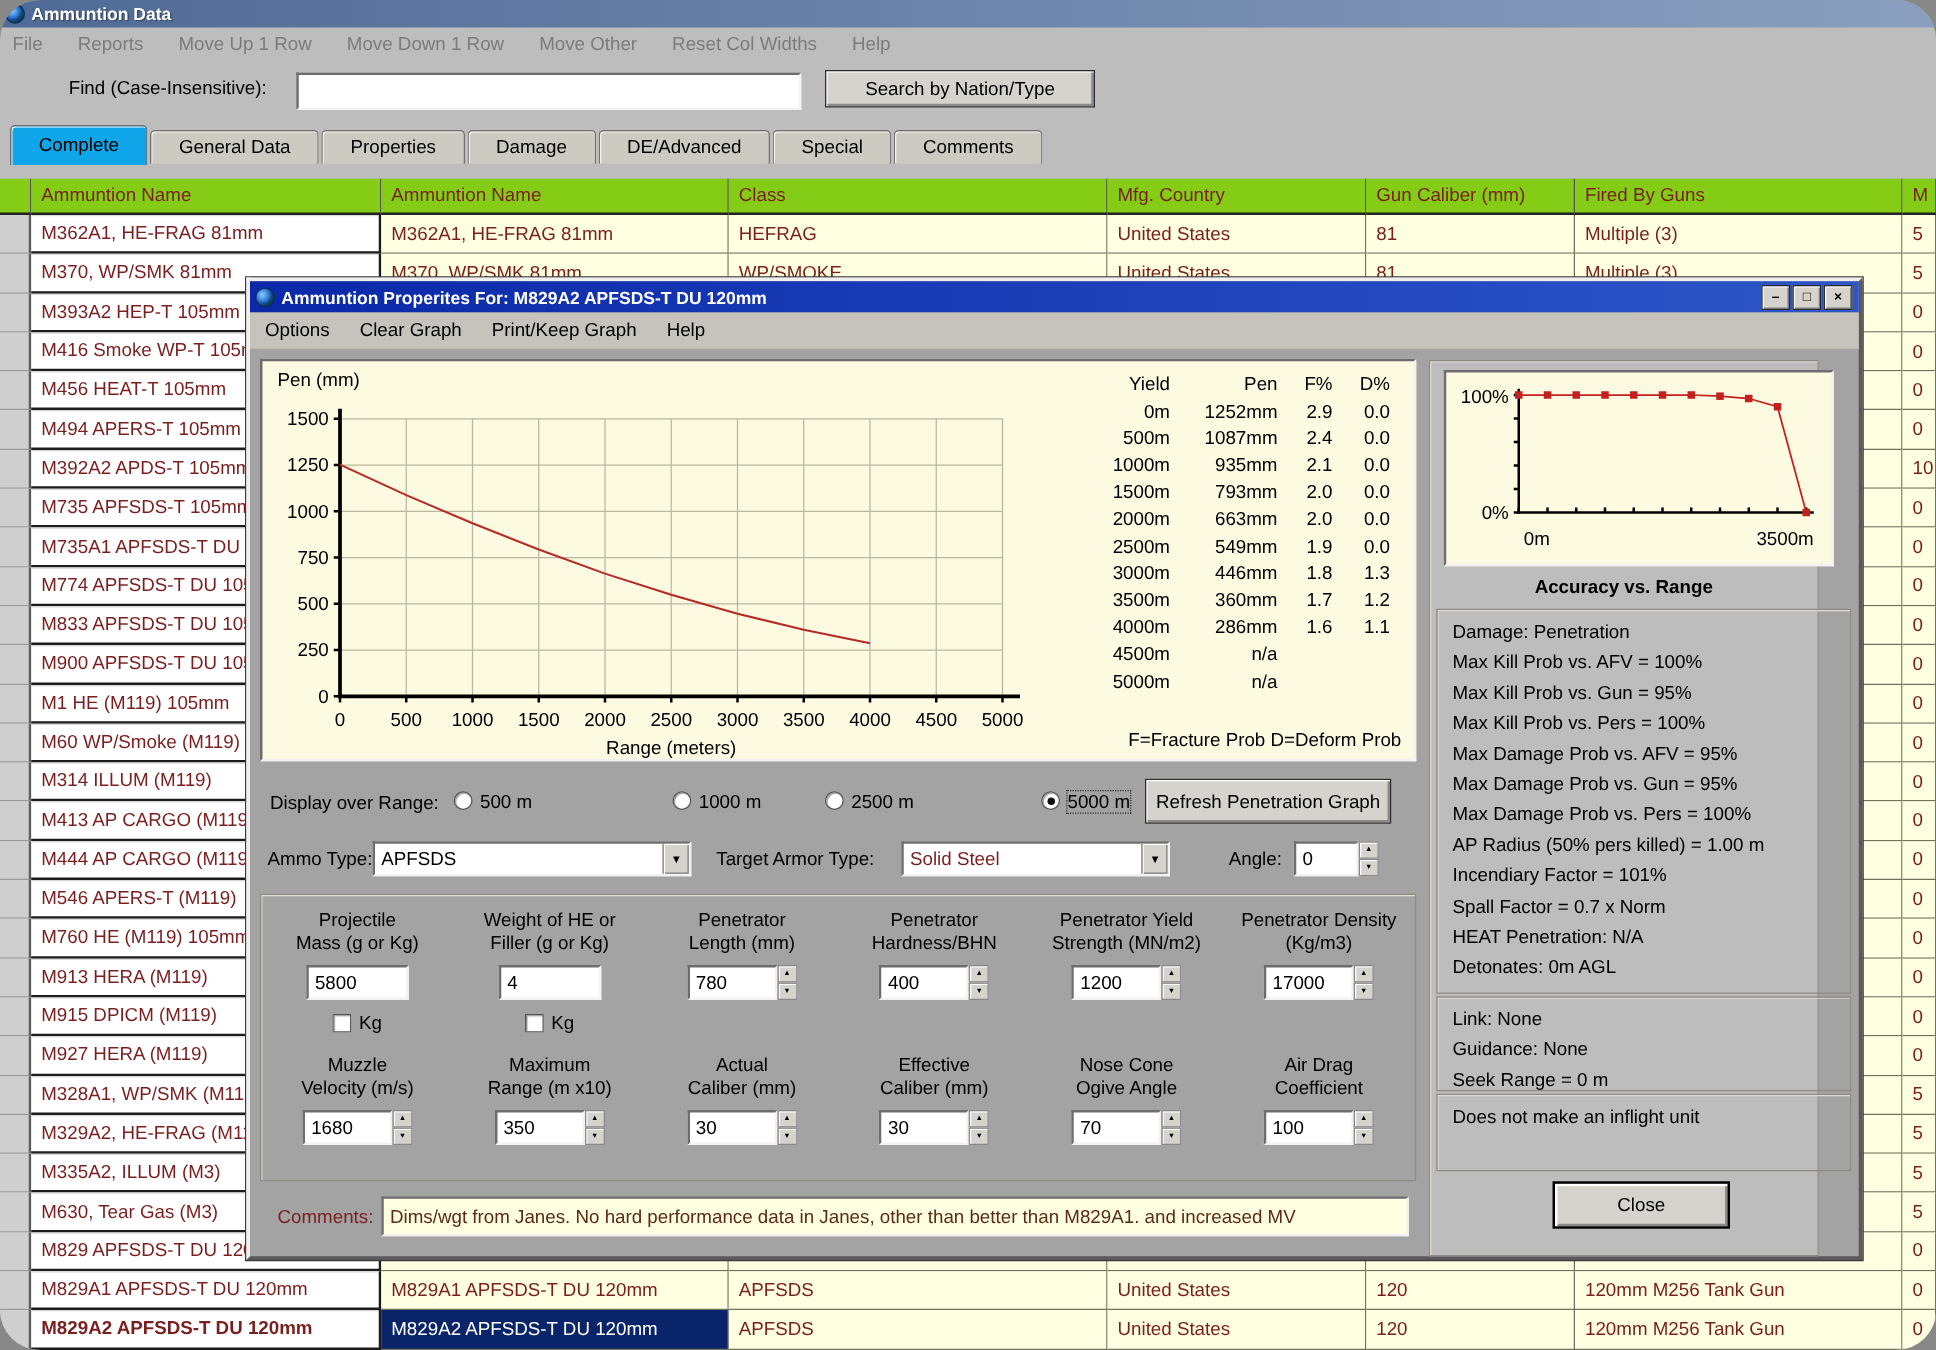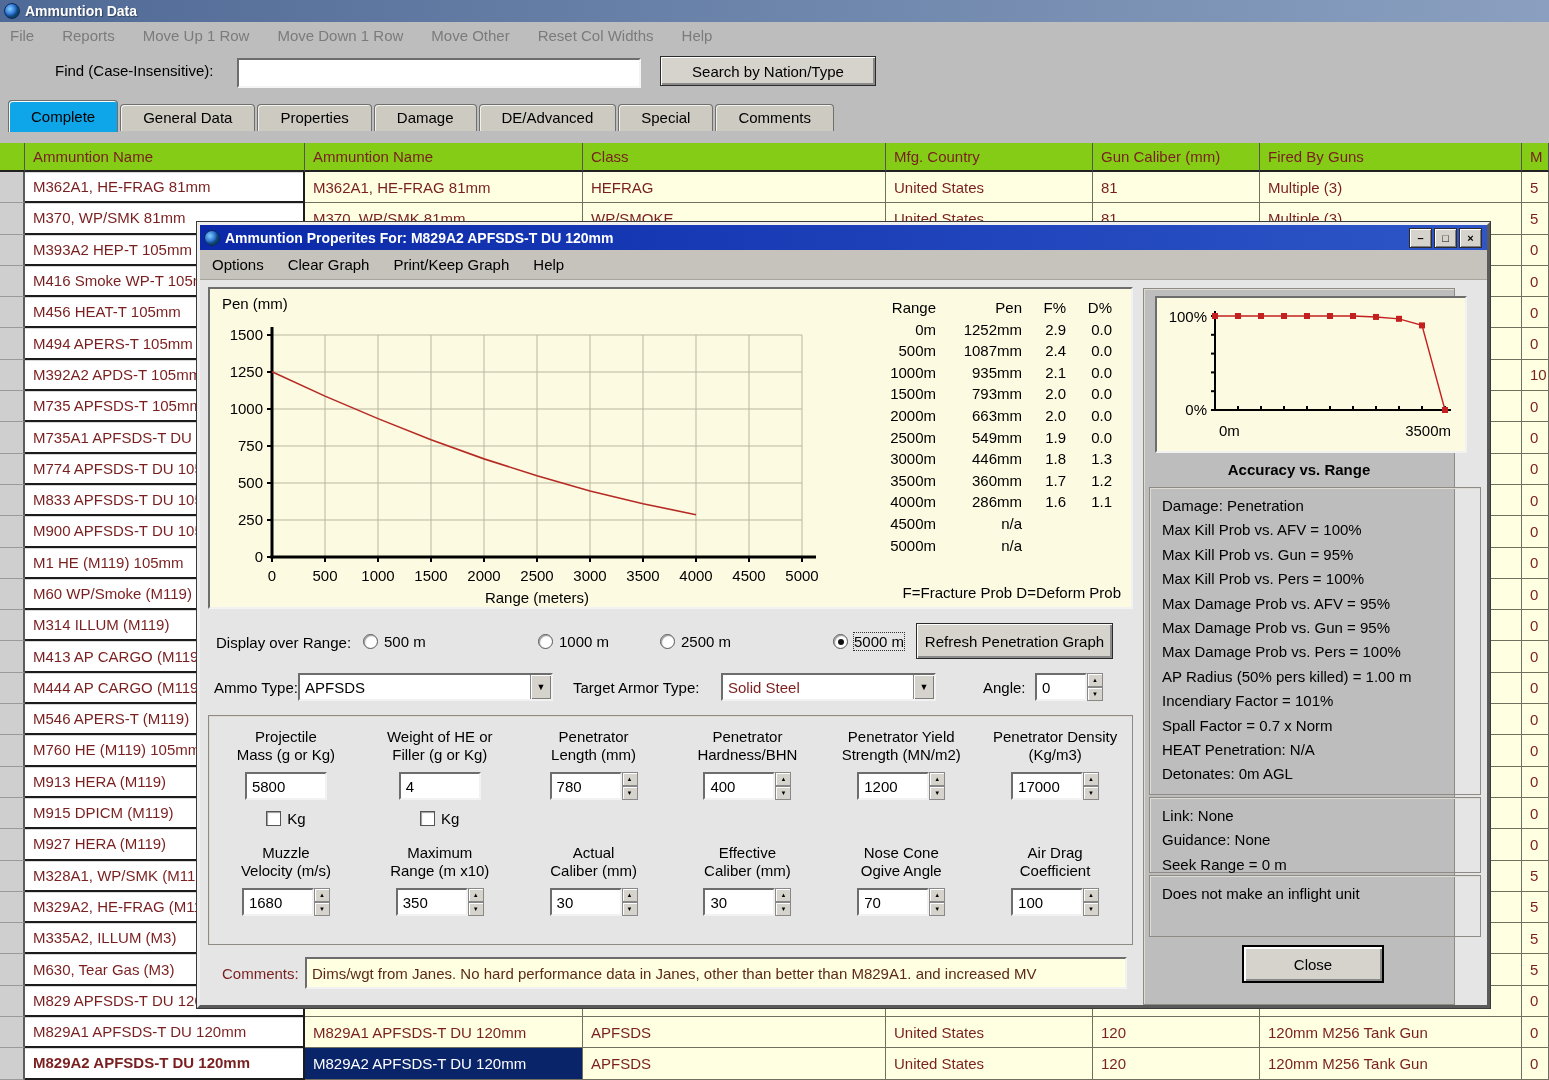--- a/index.html
+++ b/index.html
@@ -1,17 +1,17 @@
 <!DOCTYPE html>
 <html><head>
 <meta charset="utf-8">
 <style>
   html,body{margin:0;padding:0;background:#888;}
   #root{position:relative;width:1549px;height:1080px;background:#bdbdbd;overflow:hidden;
-        font-family:"Liberation Sans",sans-serif;font-size:15px;color:#000;}
+        font-family:"Liberation Sans",sans-serif;font-size:15px;color:#000;border-radius:32px;}
   
   .titlebar{position:absolute;left:0;top:0;width:1549px;height:22px;
     background:linear-gradient(90deg,#4f6a96,#8ba0c0);display:flex;align-items:center;}
   .app-icon{width:14px;height:14px;margin:0 5px 0 4px;border-radius:50%;
     background:radial-gradient(circle at 35% 35%,#7fd0ff 0%,#1a57c4 55%,#0a2d7a 100%);
     box-shadow:inset -2px -2px 2px rgba(0,60,0,.5);border:1px solid #0a2a60;}
   .title-text{color:#fff;font-weight:bold;font-size:14px;text-shadow:1px 1px 1px #33425e;}
   .menubar{position:absolute;left:0;top:22px;width:1549px;height:26px;display:flex;align-items:center;
     gap:28px;padding-left:10px;color:#7b7b7b;}
   .findrow{position:absolute;left:0;top:52px;width:1549px;height:44px;}
@@ -34,21 +34,21 @@
   .gcell{white-space:nowrap;overflow:hidden;padding-left:8px;display:flex;align-items:center;
     color:#7a1f1f;}
   .gut{background:#cfcfcf;border-right:2px solid #5c5c5c;border-bottom:1px solid #9a9a9a;padding:0;}
   .hcell{background:#84cc16;border-right:1px solid #555;border-bottom:2px solid #222;color:#7a1f1f;}
   .c1{background:#fff;border-right:2px solid #1c1c1c;border-bottom:2px solid #1c1c1c;
       box-shadow:inset 0 1px 0 #d8d8d8;}
   .cy{background:#ffffe1;border-right:1px solid #70705e;border-bottom:1px solid #70705e;}
   .c1.boldrow{font-weight:bold;}
   .cy.sel{background:#0a246a;color:#fff;}
   
-  .dialog{position:absolute;left:197px;top:222px;width:1293px;height:786px;background:#e5e5e5;
+  .dialog{position:absolute;left:197px;top:222px;width:1293px;height:786px;background:#a3a3a3;
     border:3px solid;border-color:#efefef #5a5a5a #5a5a5a #efefef;box-shadow:0 0 0 1px #3a3a3a;
     box-sizing:border-box;}
   .dlg-title{position:absolute;left:0;top:0;right:0;height:25px;
     background:linear-gradient(90deg,#0a28a8,#2e56c8);display:flex;align-items:center;}
   .dlg-title .ttl{color:#fff;font-weight:bold;font-size:14px;}
   .dlg-btns{position:absolute;right:5px;top:3px;display:flex;gap:2px;}
   .wbtn{width:21px;height:18px;background:#d6d3cc;border:1px solid #2b2b2b;
     box-shadow:inset 1px 1px 0 #fff,inset -1px -1px 0 #7d7d7d;font-size:11px;font-weight:bold;
     display:flex;align-items:center;justify-content:center;line-height:10px;}
   .dlg-menu{position:absolute;left:0;top:25px;right:0;height:29px;display:flex;align-items:center;
@@ -452,21 +452,21 @@
           <text x="53" y="125" text-anchor="end" font-size="15">1000</text>
           <line x1="57" y1="83" x2="62" y2="83" stroke="#000" stroke-width="2"></line>
           <text x="53" y="88" text-anchor="end" font-size="15">1250</text>
           <line x1="57" y1="46" x2="62" y2="46" stroke="#000" stroke-width="2"></line>
           <text x="53" y="51" text-anchor="end" font-size="15">1500</text>
           <text x="327" y="314" text-anchor="middle" font-size="15">Range (meters)</text>
           <text x="12" y="20" font-size="15">Pen (mm)</text>
           <polyline points="62,82.70400000000001 115,107.124 168,129.62 221,150.63600000000002 274,169.876 327,186.748 380,201.99200000000002 433,214.72 486,225.672" fill="none" stroke="#b62a24" stroke-width="1.6"></polyline>
         </svg>
       <div class="pen-table" id="pen-table">
-          <div>Range</div>
+          <div>Yield</div>
           <div>Pen</div>
           <div>F%</div>
           <div>D%</div>
           <div>0m</div>
           <div>1252mm</div>
           <div>2.9</div>
           <div>0.0</div>
           <div>500m</div>
           <div>1087mm</div>
           <div>2.4</div>

